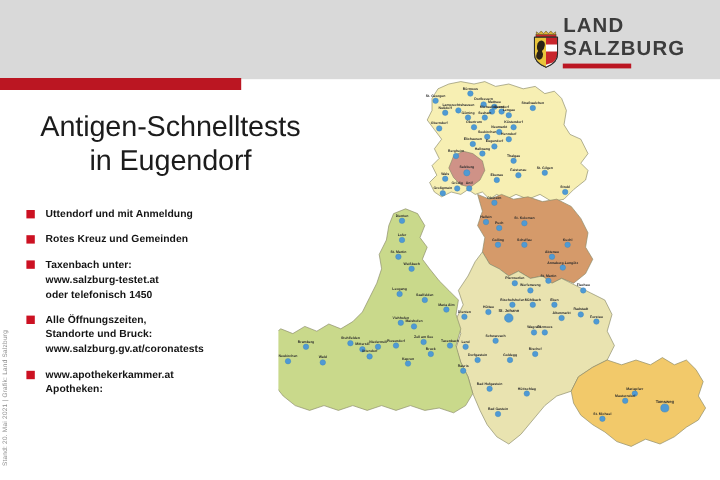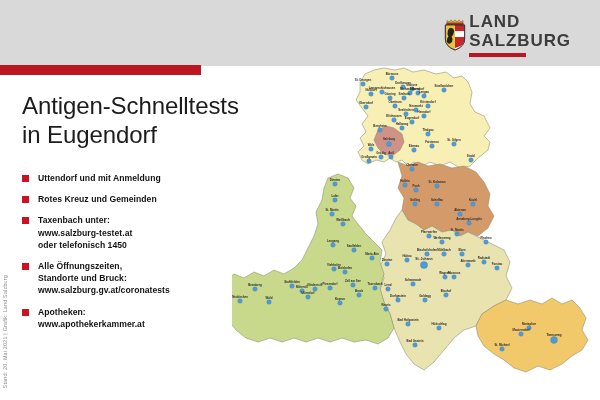--- a/index.html
+++ b/index.html
@@ -16,40 +16,40 @@
     background:#d9d9d9;
   }
   .red-bar{
     position:absolute;left:0;top:65px;width:201px;height:10px;
     background:#bb1622;
   }
 
   
   .logo{
     position:absolute;right:29px;top:12px;
-    display:flex;align-items:center;gap:1px;
+    display:flex;align-items:flex-end;gap:1px;
   }
   .crest{width:26px;height:33px;position:relative;flex:0 0 auto;}
   .logo-text{
     display:flex;flex-direction:column;line-height:1.0;
     padding-top:1px;
   }
   .logo-line1,.logo-line2{
     font-size:17px;font-weight:700;letter-spacing:.9px;color:#3c3c3c;
   }
   .logo-line2{margin-top:2px;}
   .logo-rule{
     width:57px;height:4px;background:#bb1622;margin-top:4px;
   }
 
   
   .title{
     position:absolute;left:22px;top:91px;width:240px;
     font-size:24px;font-weight:400;line-height:1.22;
-    color:#1c1c1c;letter-spacing:-0.1px;
+    color:#1c1c1c;letter-spacing:-0.1px;text-align:center;
   }
   .title .l2{display:block;}
 
   
   .bullets{
     position:absolute;left:22px;top:172px;width:215px;
   }
   .bullet{
     display:flex;align-items:flex-start;gap:9px;margin-bottom:9px;
   }
@@ -153,22 +153,22 @@
         <span class="marker"></span>
         <div class="btext">
           <span>Alle Öffnungszeiten,</span>
           <span>Standorte und Bruck:</span>
           <span>www.salzburg.gv.at/coronatests</span>
         </div>
       </div>
       <div class="bullet">
         <span class="marker"></span>
         <div class="btext">
+          <span>www.apothekerkammer.at</span>
           <span>Apotheken:</span>
-          <span>www.apothekerkammer.at</span>
         </div>
       </div>
     </div>
 
   <div class="credit">Stand: 20. Mai 2021 | Grafik: Land Salzburg</div>
 
   <div class="map-wrap">
     <svg class="map-svg" viewBox="0 0 360 336" id="mapsvg" aria-hidden="true">
       <g>
 

